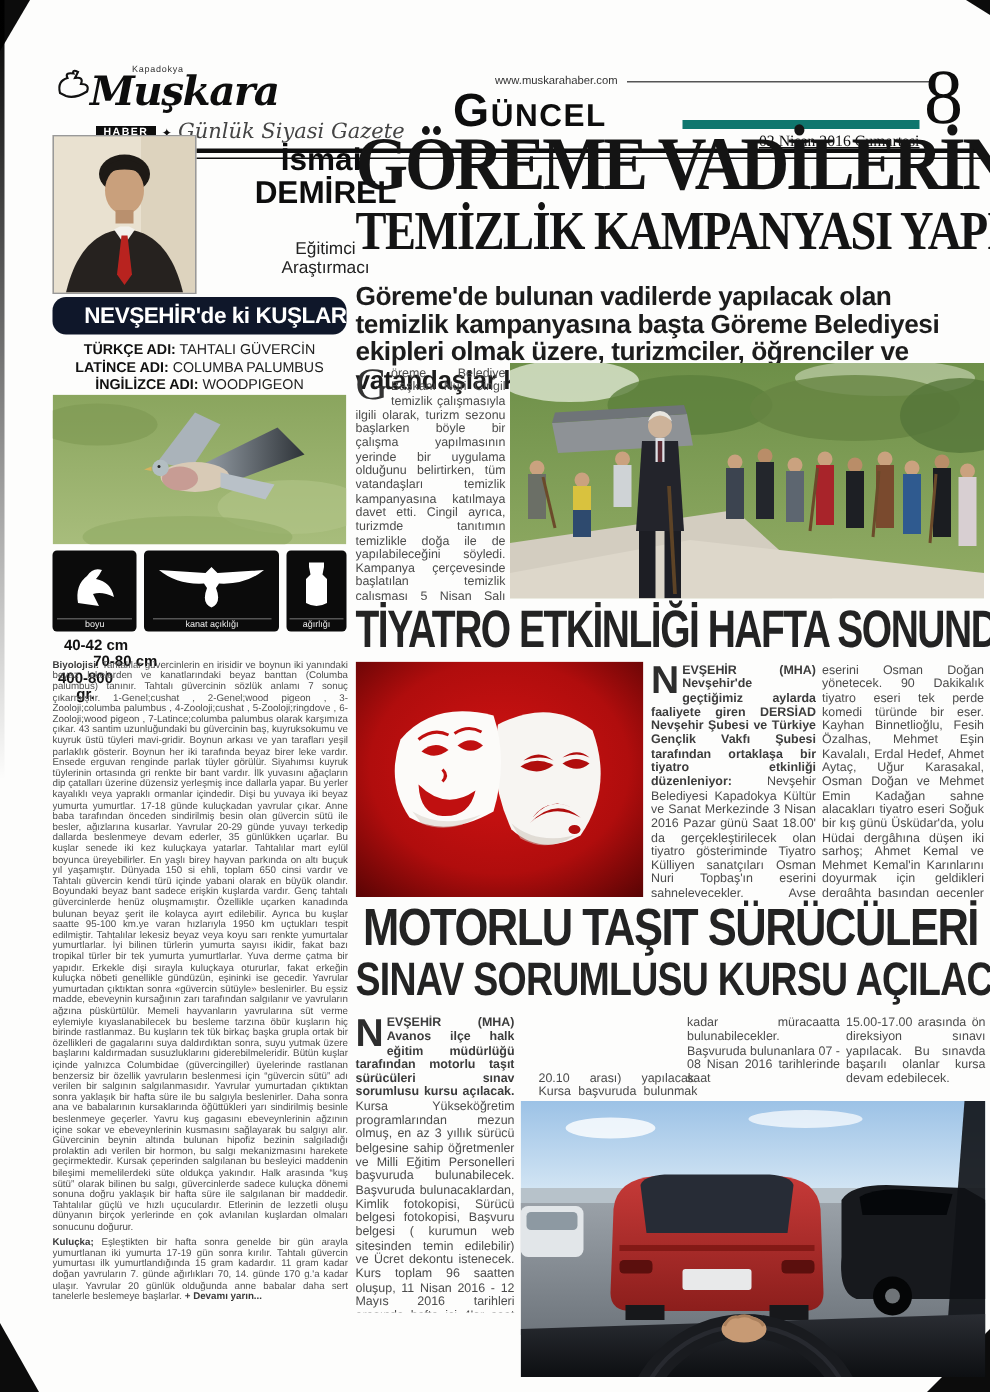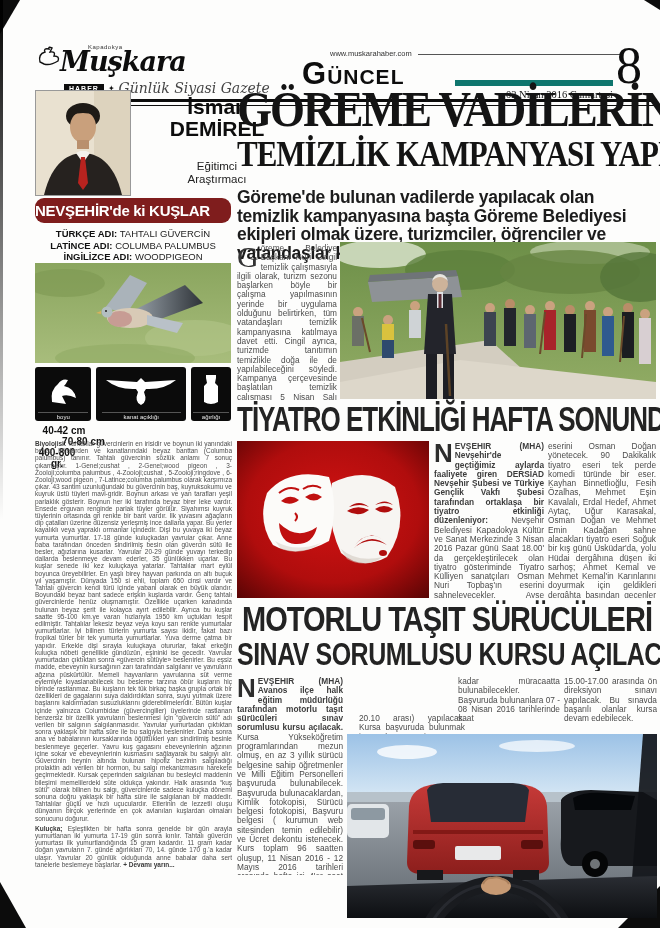--- a/index.html
+++ b/index.html
@@ -33,22 +33,22 @@
             font-size:52px;color:#0d0d0d;line-height:1;}
   .rule-a{position:absolute;left:36px;right:6px;top:99px;height:3px;background:#0d0d0d;}
   .rule-b{position:absolute;left:36px;right:6px;top:105px;height:1px;background:#0d0d0d;}
 
   
   .author-photo{position:absolute;left:35px;top:90px;width:94px;height:104px;border:1px solid #999;background:#e8e0cf;}
   .author-name{position:absolute;left:131px;top:96px;width:100px;text-align:center;padding-left:36px;}
   .author-first{font-size:21px;font-weight:bold;line-height:22px;color:#0d0d0d;}
   .author-last{font-size:21px;font-weight:bold;line-height:22px;color:#0d0d0d;}
   .author-title{font-size:11.5px;font-weight:normal;color:#222;line-height:13px;margin-top:20px;}
-  .bird-banner{position:absolute;left:35px;top:198px;width:196px;height:25px;background:#7f1d1d;border-radius:9px;
-               display:flex;align-items:center;justify-content:flex-start;}
+  .bird-banner{position:absolute;left:35px;top:198px;width:196px;height:25px;background:#0f172a;border-radius:9px;
+               display:flex;align-items:center;justify-content:flex-end;}
   .bird-banner span{color:#fff;font-weight:bold;font-size:15px;letter-spacing:-.3px;}
   .bird-names{position:absolute;left:35px;top:228px;width:196px;text-align:center;font-size:9.5px;line-height:11.5px;color:#222;}
   .bird-names b{color:#111;}
   .bird-photo{position:absolute;left:35px;top:263px;width:196px;height:100px;overflow:hidden;}
   .meas-row{position:absolute;left:35px;top:367px;width:196px;display:flex;gap:5px;}
   .meas-box{background:#0b0b0b;border-radius:3px;height:54px;display:flex;flex-direction:column;
             align-items:center;justify-content:flex-end;overflow:hidden;}
   .meas-box svg{margin:auto;}
   .meas-label{color:#eee;font-size:6px;border-top:1px solid #555;width:88%;text-align:center;padding:1px 0;}
   .meas-values{position:absolute;left:35px;top:425px;width:196px;display:flex;flex-direction:column;}

